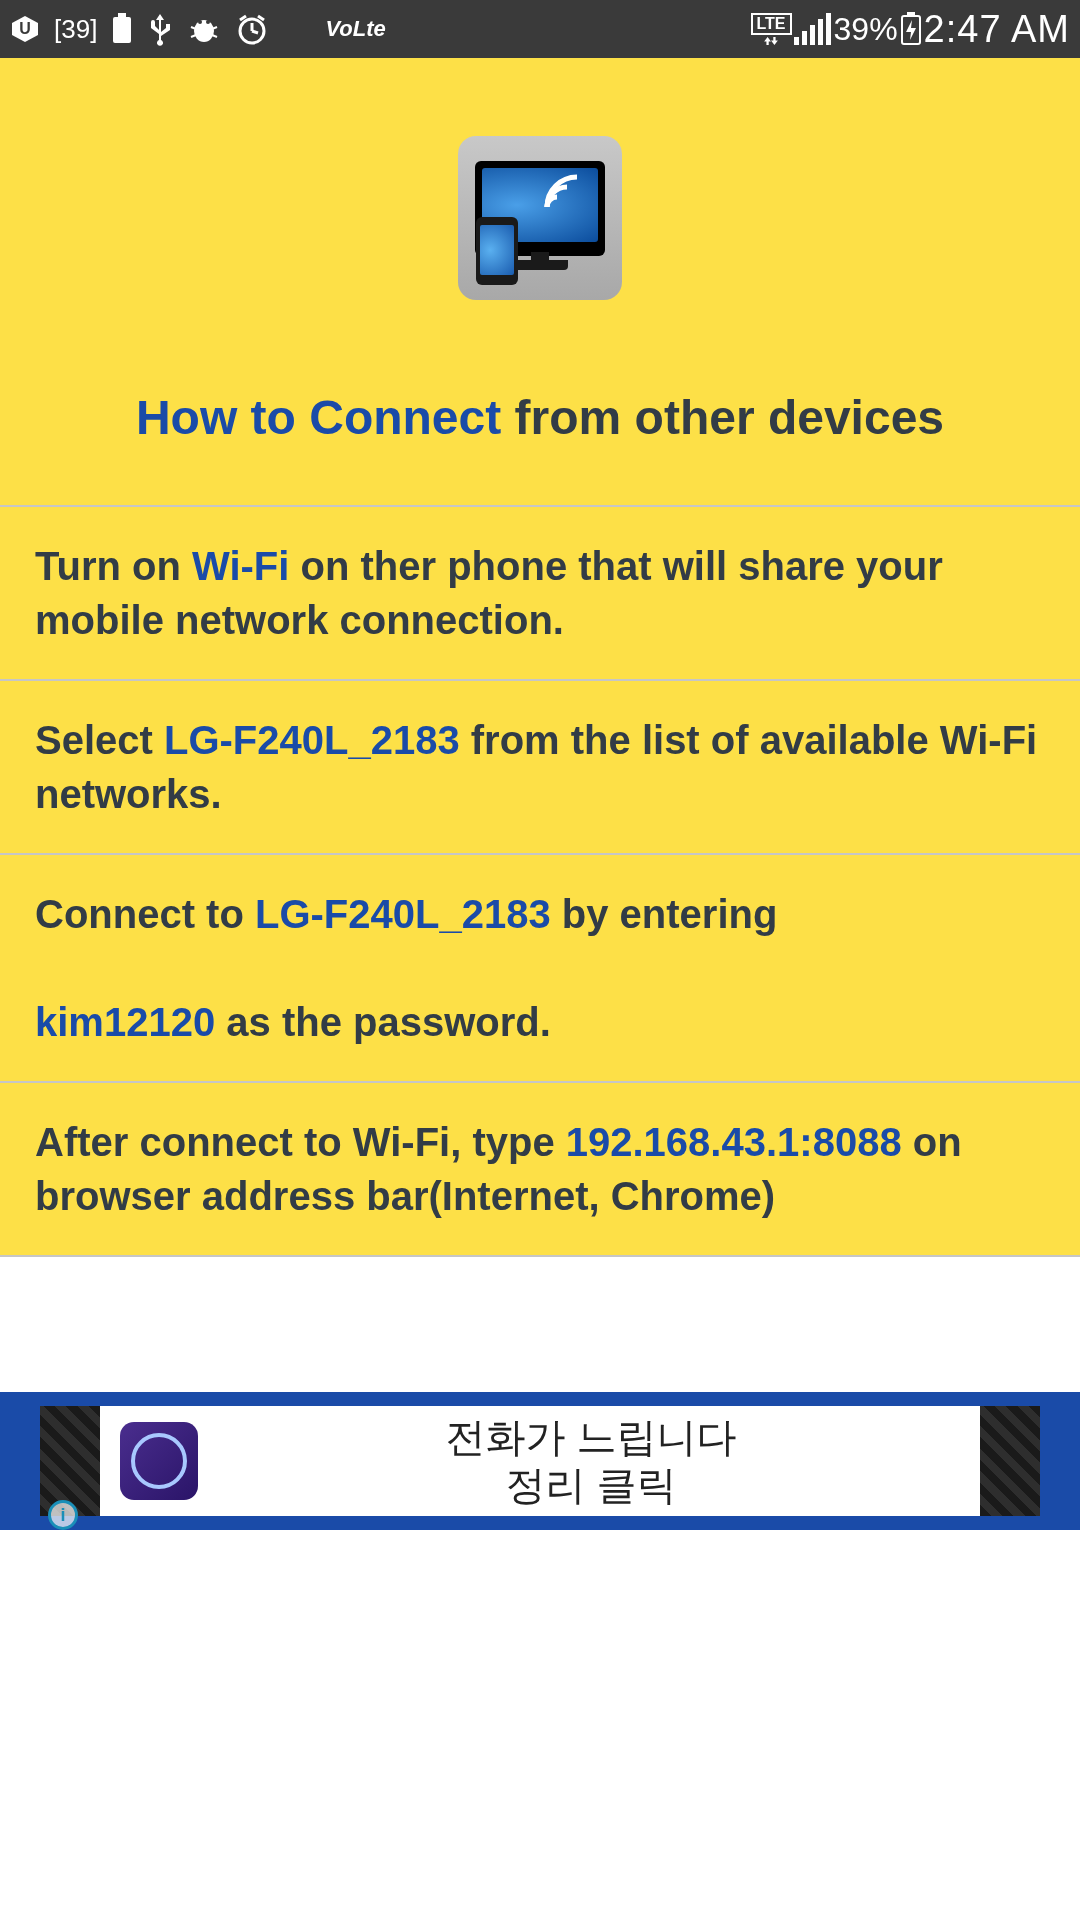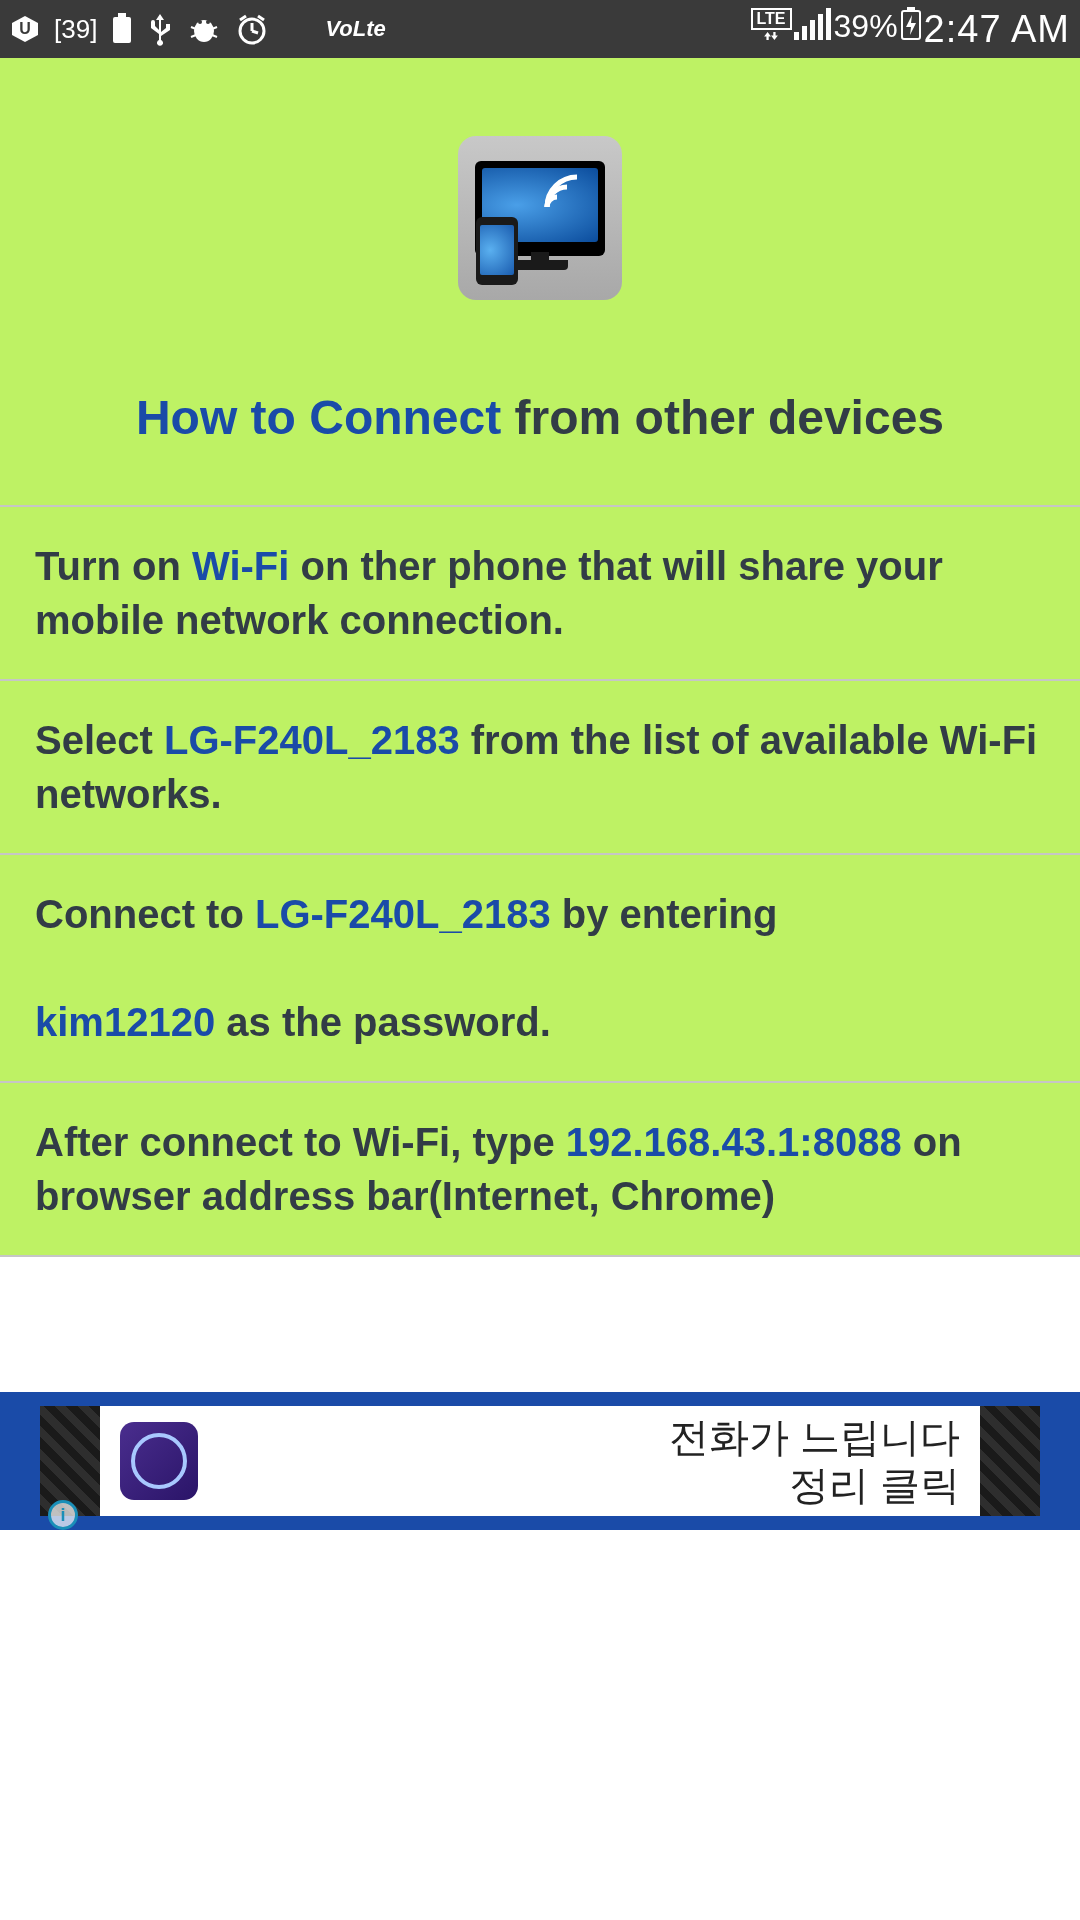--- a/index.html
+++ b/index.html
@@ -20,21 +20,21 @@
       padding: 0 10px;
       font-size: 28px;
     }
     .status-left {
       display: flex;
       align-items: center;
       gap: 14px;
     }
     .status-right {
       display: flex;
-      align-items: flex-start;
+      align-items: center;
       gap: 2px;
     }
     .status-time {
       font-size: 38px;
       font-weight: 500;
       letter-spacing: 1px;
     }
     .status-icon {
       display: inline-flex;
       align-items: center;
@@ -53,21 +53,21 @@
       border: 2px solid #fff;
       font-size: 16px;
       padding: 0 4px;
       line-height: 18px;
       font-weight: bold;
     }
     .battery-pct {
       font-size: 32px;
     }
     .main {
-      background: #bef264;
+      background: #fde047;
     }
     .icon-wrap {
       display: flex;
       justify-content: center;
       padding-top: 78px;
       padding-bottom: 90px;
     }
     .app-icon {
       width: 164px;
       height: 164px;
@@ -200,21 +200,21 @@
     }
     .ad-icon::after {
       content: "";
       width: 48px; height: 48px;
       border: 4px solid #a8c8ff;
       border-radius: 50%;
       position: absolute;
     }
     .ad-text {
       flex: 1;
-      text-align: right;
+      text-align: center;
       font-size: 40px;
       color: #222;
       line-height: 1.2;
     }
     .ad-btn {
       background: linear-gradient(to bottom, #3a70c0, #2a5aa8);
       color: #fff;
       border: 1px solid #1a4ba8;
       font-size: 38px;
       padding: 10px 36px;

